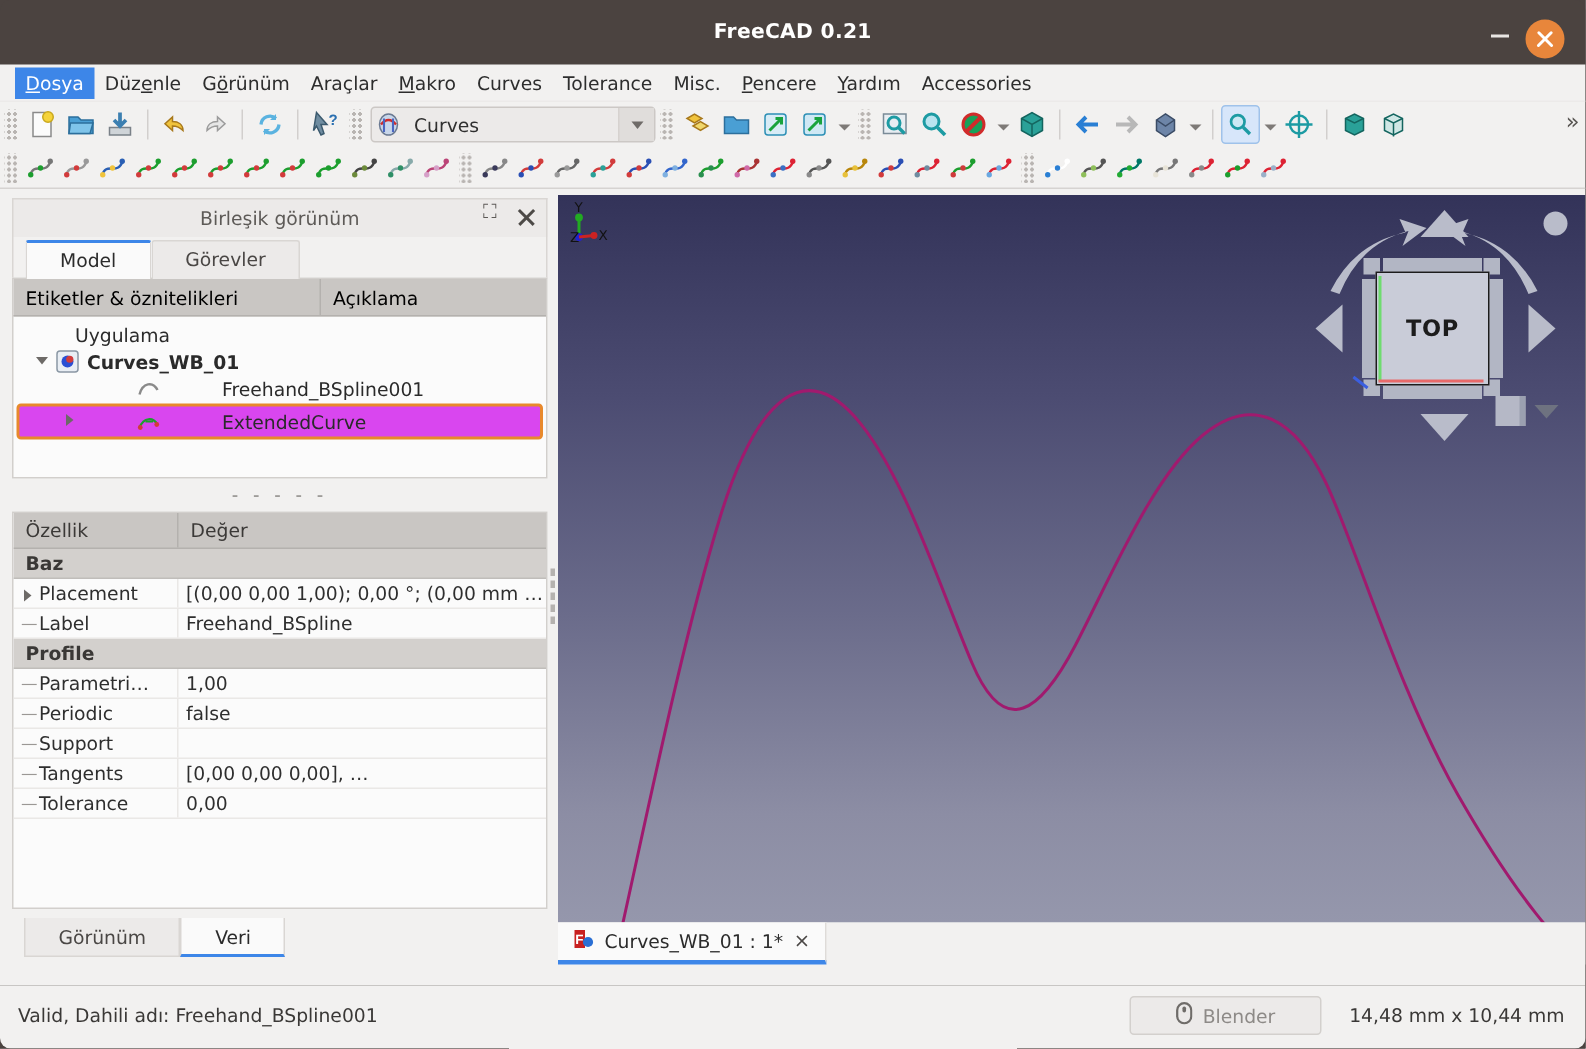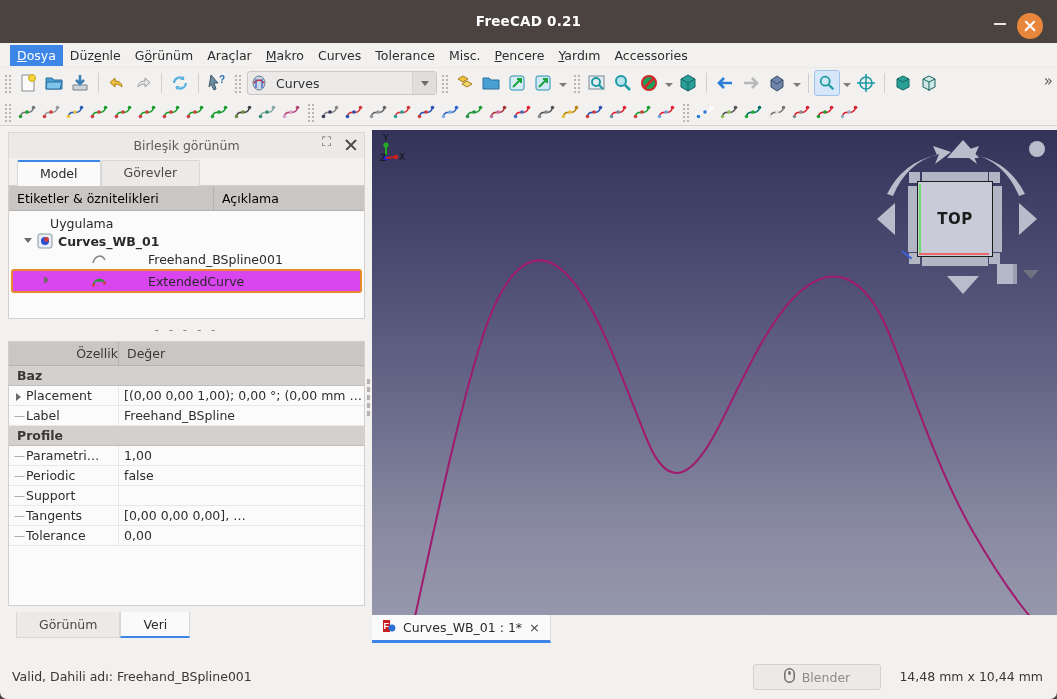--- a/index.html
+++ b/index.html
@@ -209,21 +209,21 @@
     text-align: center; color: #8b8885; letter-spacing: 3px;
     font-size: 12px; height: 22px; line-height: 22px;
   }
 
   .prop-box {
     border: 1px solid #d2cfcc; background: #fbfbfb;
     height: 265px; overflow: hidden;
   }
   .prop-head { display: flex; height: 24px; background: #c9c6c3; border-bottom: 1px solid #b4b1ae; }
   .prop-head .col { line-height: 24px; color: #3b3937; font-size: 12.5px; padding-left: 8px; }
-  .prop-head .col.c1 { width: 110px; border-right: 1px solid #b4b1ae; text-align: right; }
+  .prop-head .col.c1 { width: 110px; border-right: 1px solid #b4b1ae; }
   .prop-head .col.c2 { flex: 1; }
   .prow { display: flex; height: 20px; border-bottom: 1px solid #eae8e6; font-size: 12.5px; }
   .prow.group { background: #d3d0cd; border-bottom: 1px solid #c0bdba; }
   .prow.group .g {
     line-height: 20px; font-weight: bold; color: #3a3836; padding-left: 8px;
   }
   .prow .k {
     width: 110px; border-right: 1px solid #eae8e6; line-height: 20px;
     color: #2e2e2e; padding-left: 4px; display: flex; align-items: center;
     white-space: nowrap; overflow: hidden;

